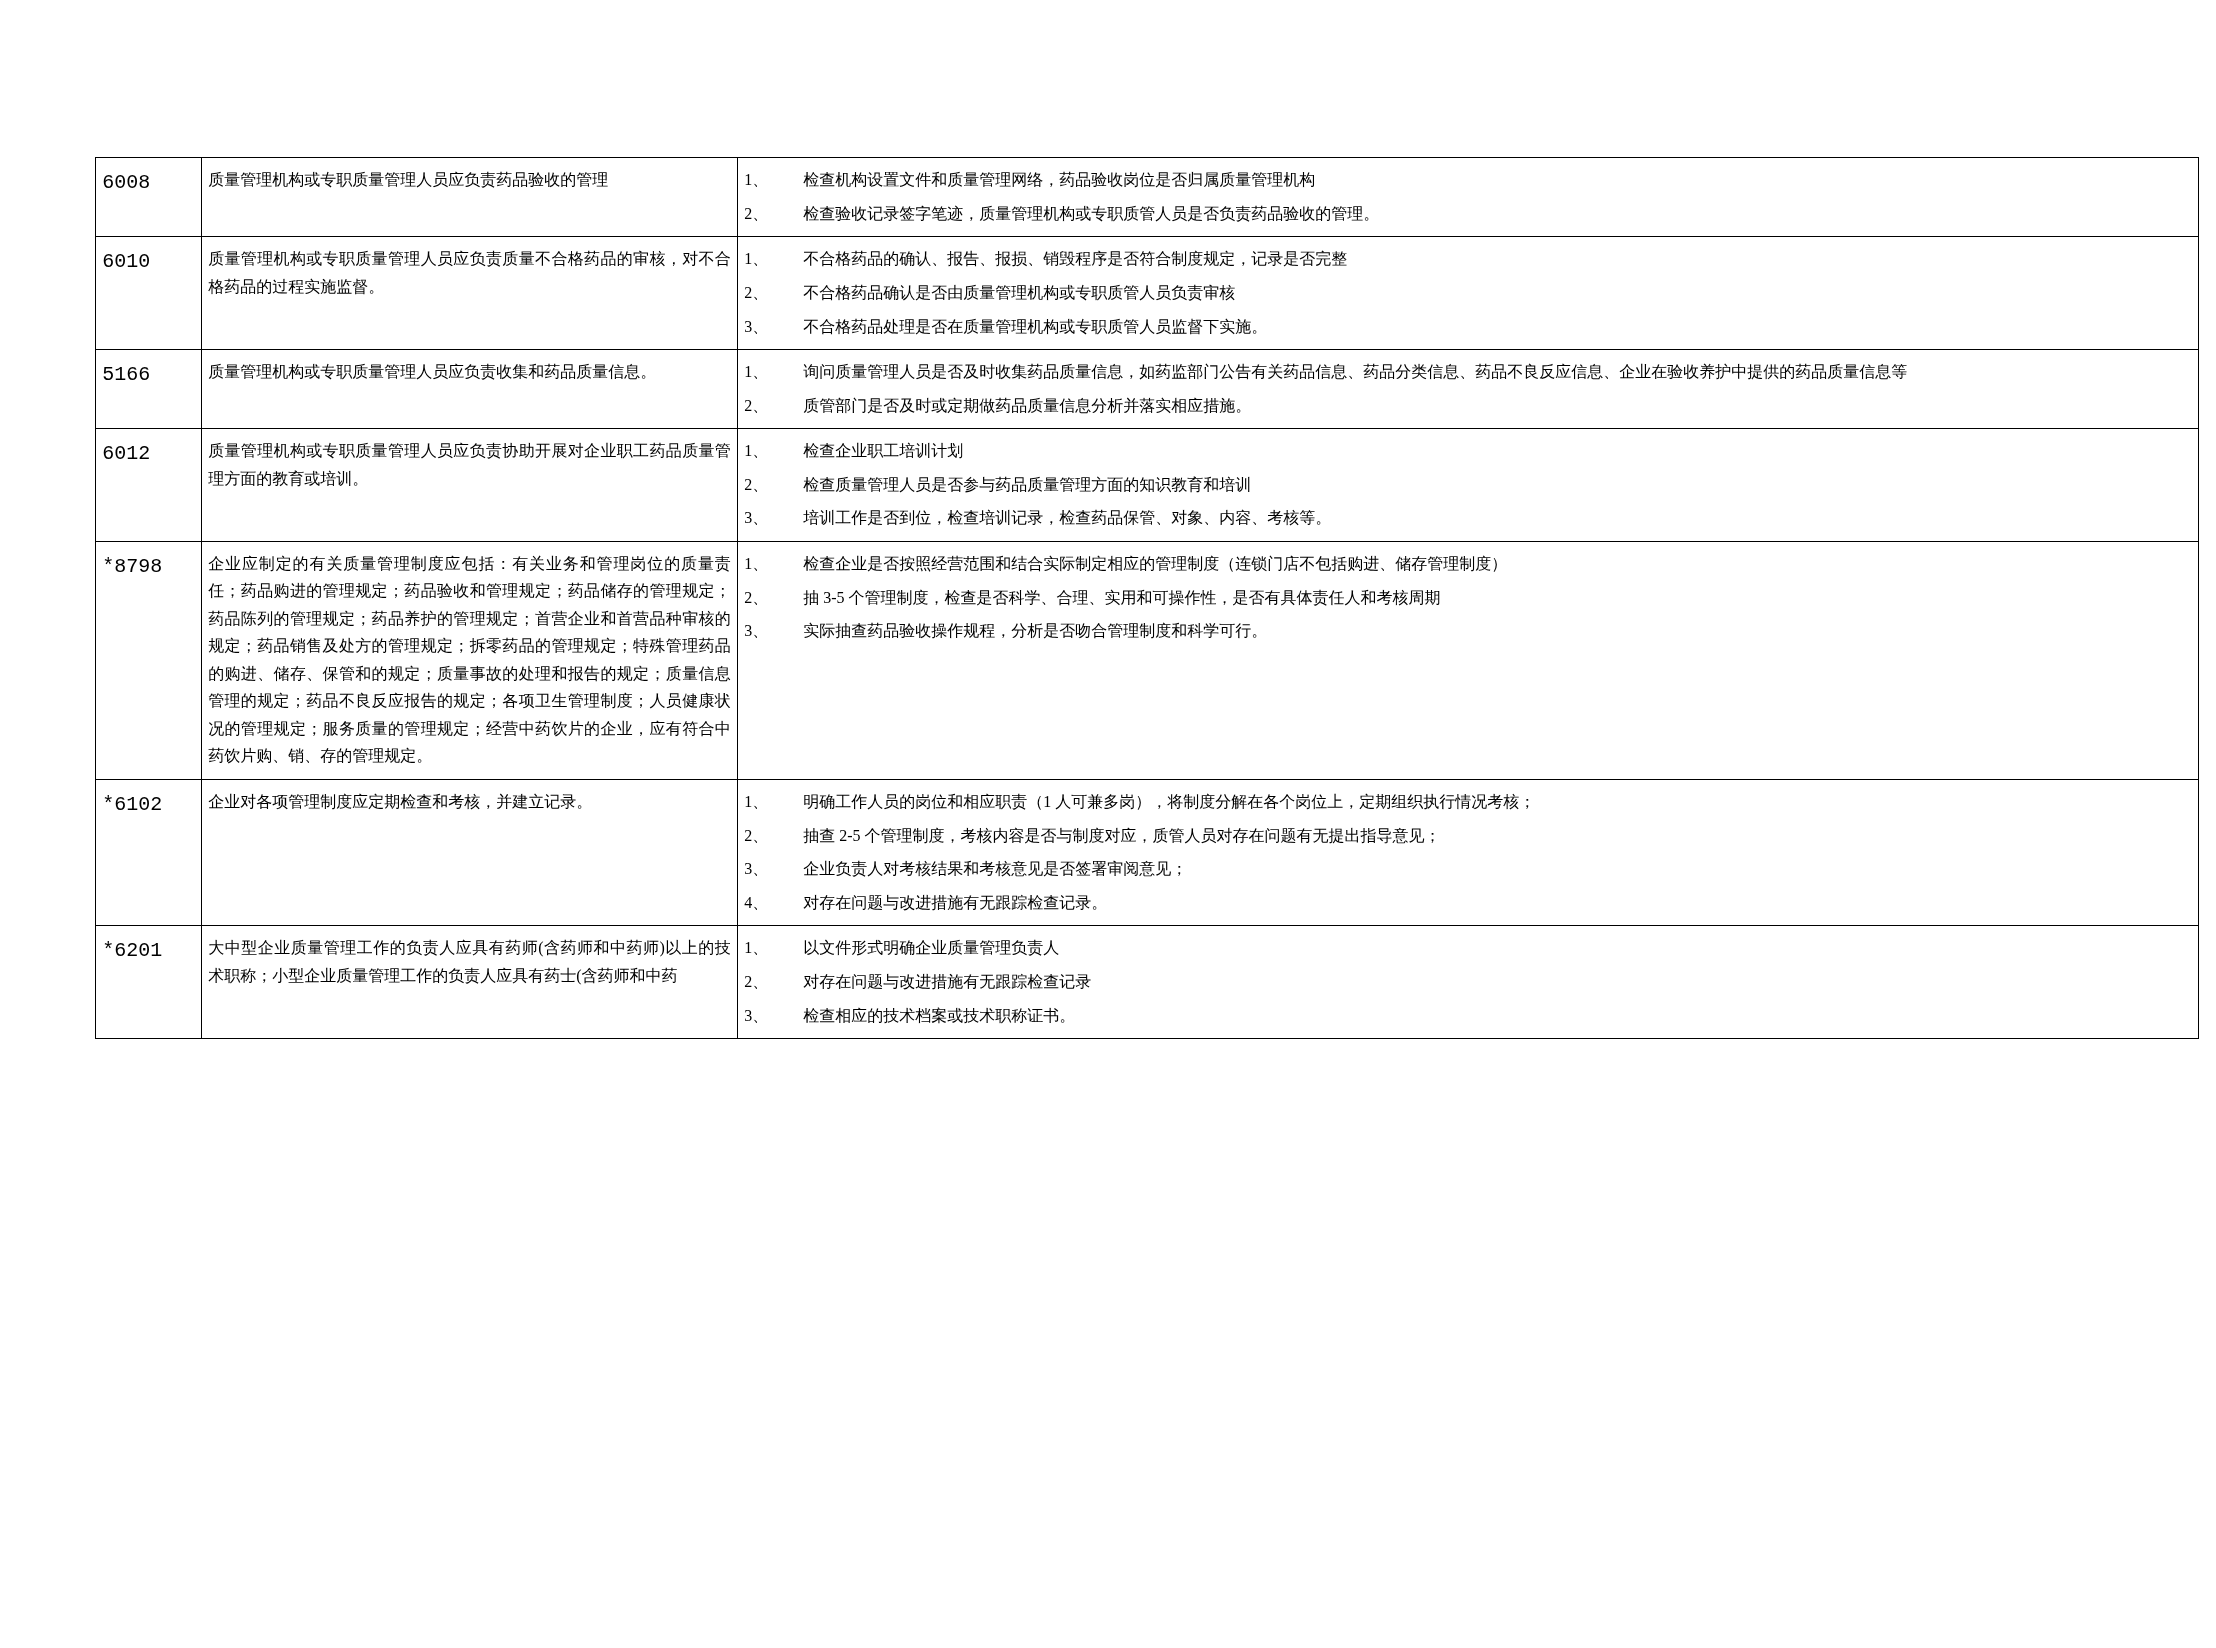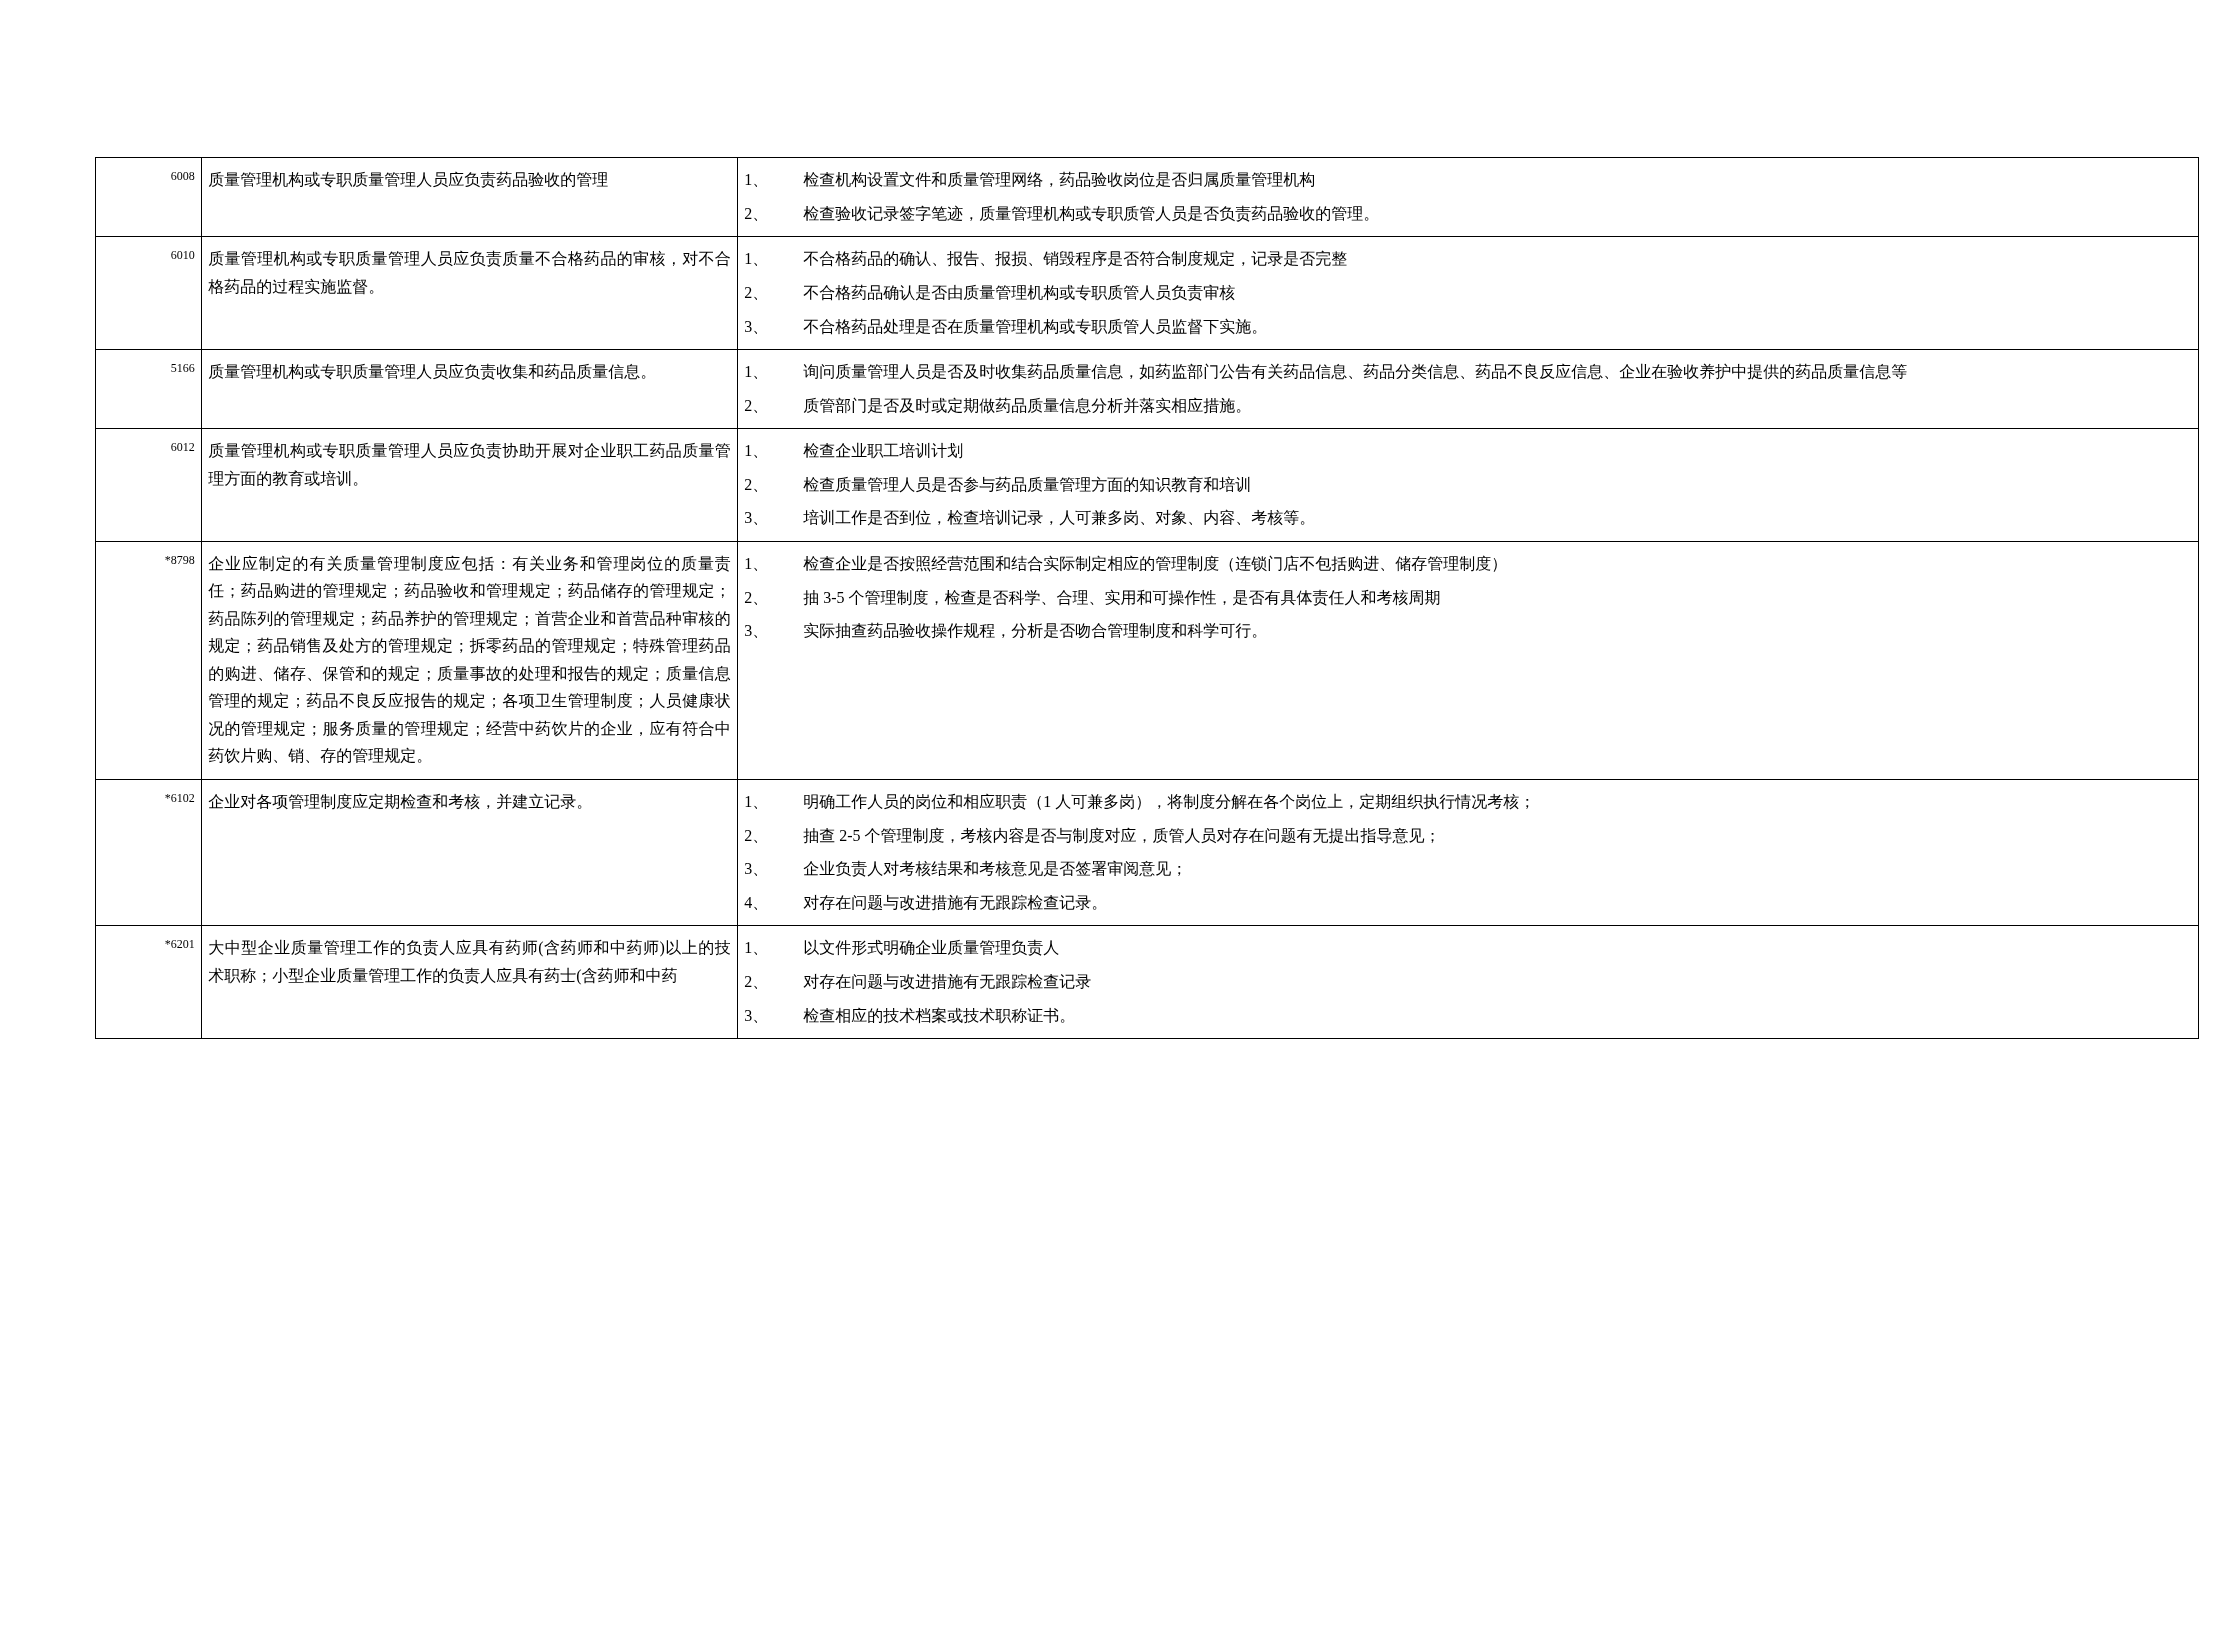--- a/index.html
+++ b/index.html
@@ -32,24 +32,23 @@
     border: 1.3px solid #000000;
     vertical-align: top;
     padding: 8px 6.2px 8.9px 6.2px;
     line-height: 1.72;
   }
   col.c-code { width: 106px; }
   col.c-item { width: 536px; }
   col.c-method { width: 1461px; }
 
   td.code {
-    text-align: right;
     padding-right: 9.8px;
-    font-size: 12px;
-    font-family: Liberation Serif, serif;
+    font-size: 20px;
+    font-family: Liberation Mono, monospace;
     white-space: nowrap;
   }
   td.item {
     font-size: 16px;
     text-align: justify;
     text-justify: inter-ideograph;
     padding-left: 10.6px;
     padding-right: 8px;
   }
   td.method {
@@ -165,21 +164,21 @@
             <li>
               <span class="m-num">1、</span>
               <span class="m-txt">检查企业职工培训计划</span>
             </li>
             <li>
               <span class="m-num">2、</span>
               <span class="m-txt">检查质量管理人员是否参与药品质量管理方面的知识教育和培训</span>
             </li>
             <li>
               <span class="m-num">3、</span>
-              <span class="m-txt">培训工作是否到位，检查培训记录，人可兼多岗、对象、内容、考核等。</span>
+              <span class="m-txt">培训工作是否到位，检查培训记录，检查药品保管、对象、内容、考核等。</span>
             </li>
           </ul>
         </td>
       </tr>
 
       <tr>
         <td class="code">*8798</td>
         <td class="item">
           <span class="item-text">企业应制定的有关质量管理制度应包括：有关业务和管理岗位的质量责任；药品购进的管理规定；药品验收和管理规定；药品储存的管理规定；药品陈列的管理规定；药品养护的管理规定；首营企业和首营品种审核的规定；药品销售及处方的管理规定；拆零药品的管理规定；特殊管理药品的购进、储存、保管和的规定；质量事故的处理和报告的规定；质量信息管理的规定；药品不良反应报告的规定；各项卫生管理制度；人员健康状况的管理规定；服务质量的管理规定；经营中药饮片的企业，应有符合中药饮片购、销、存的管理规定。</span>
         </td>

